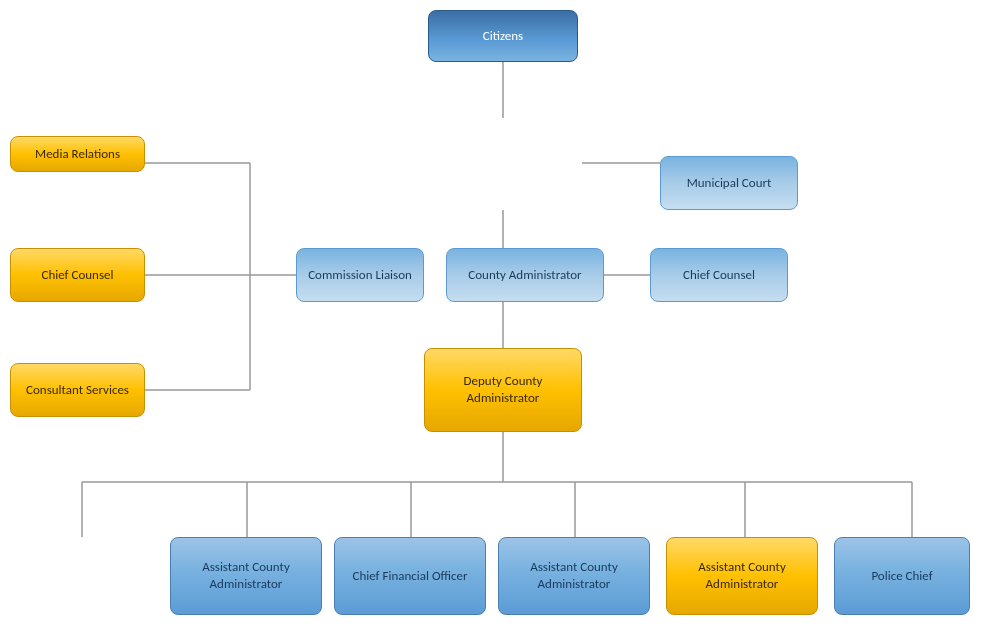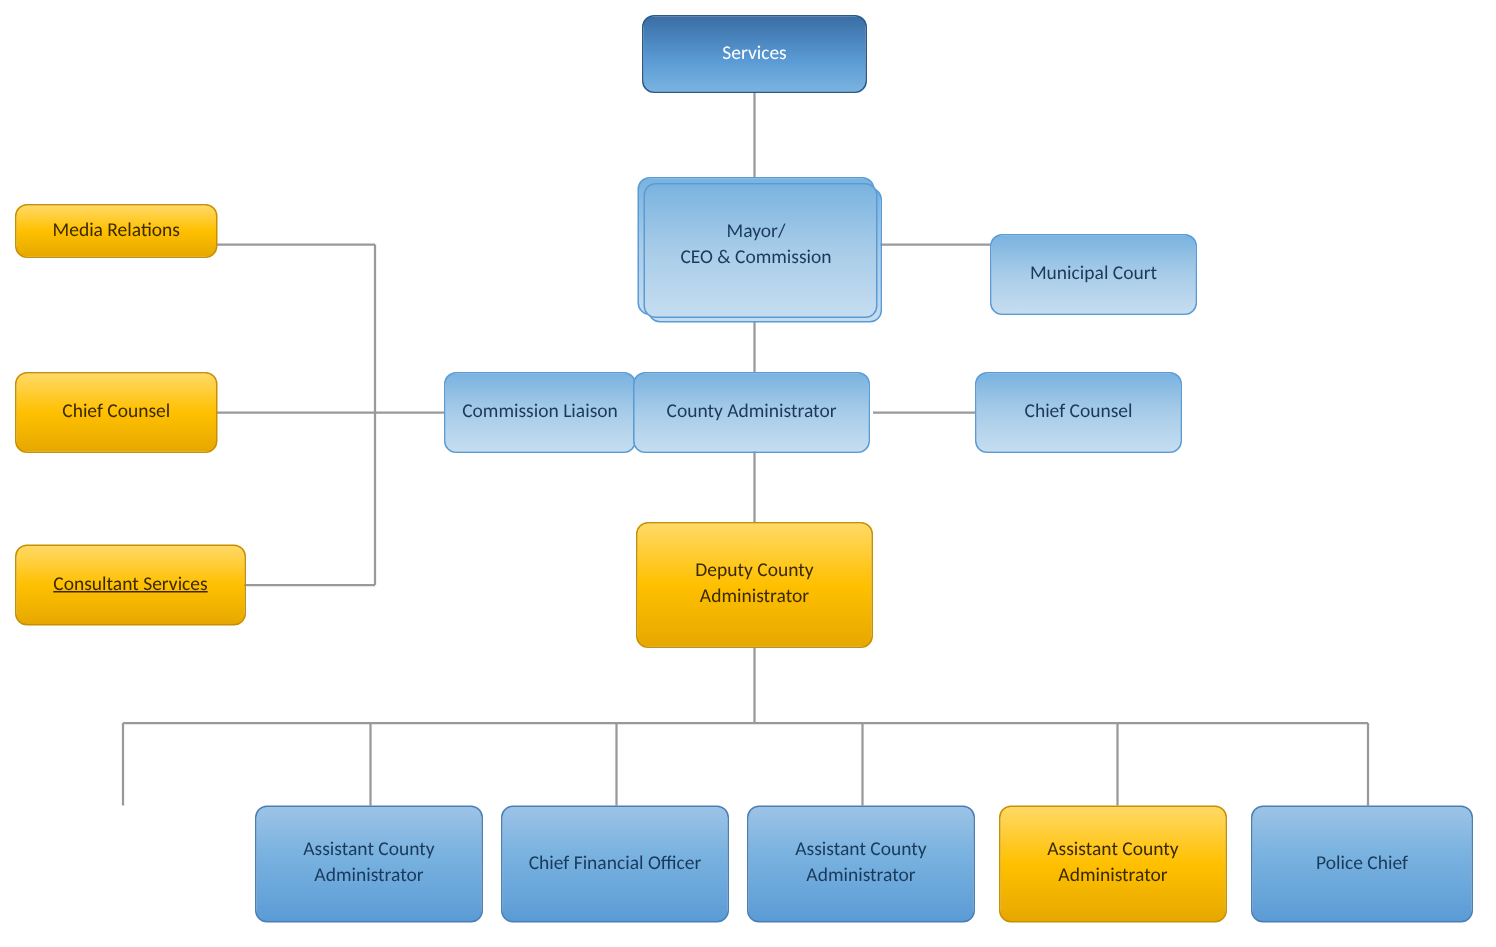--- a/index.html
+++ b/index.html
@@ -141,49 +141,45 @@
 
     <line x1="82" y1="482" x2="82" y2="537" stroke="#999" stroke-width="1.5"></line>
     <line x1="247" y1="482" x2="247" y2="537" stroke="#999" stroke-width="1.5"></line>
     <line x1="411" y1="482" x2="411" y2="537" stroke="#999" stroke-width="1.5"></line>
     <line x1="575" y1="482" x2="575" y2="537" stroke="#999" stroke-width="1.5"></line>
     <line x1="745" y1="482" x2="745" y2="537" stroke="#999" stroke-width="1.5"></line>
     <line x1="912" y1="482" x2="912" y2="537" stroke="#999" stroke-width="1.5"></line>
   </svg>
 
   <div class="node node-blue-dark" style="left:428px; top:10px; width:150px; height:52px;">
-    <span>Services</span>
-  </div>
-
-  <div class="node node-mayor" style="left:425px; top:118px; width:158px; height:92px; z-index:1;">
-    <span style="white-space:pre-line;">Mayor/
-CEO &amp; Commission</span>
-  </div>
+    <span>Citizens</span>
+  </div>
+
 
   <div class="node node-blue-light" style="left:660px; top:136px; width:138px; height:54px;margin-top:20px;">
     <span>Municipal Court</span>
   </div>
 
   <div class="node node-yellow" style="left:10px; top:136px; width:135px; height:36px;">
     <span>Media Relations</span>
   </div>
 
   <div class="node node-yellow" style="left:10px; top:248px; width:135px; height:54px;">
     <span>Chief Counsel</span>
   </div>
 
-  <div class="node node-yellow" style="left:10px; top:363px; width:154px; height:54px;text-decoration:underline;">
+  <div class="node node-yellow" style="left:10px; top:363px; width:135px; height:54px;">
     <span>Consultant Services</span>
   </div>
 
   <div class="node node-blue-light" style="left:296px; top:248px; width:128px; height:54px;">
     <span>Commission Liaison</span>
   </div>
 
-  <div class="node node-blue-light" style="left:422px; top:248px; width:158px; height:54px;">
+  <div class="node node-blue-light" style="left:446px; top:248px; width:158px; height:54px;">
     <span>County Administrator</span>
   </div>
 
   <div class="node node-blue-light" style="left:650px; top:248px; width:138px; height:54px;">
     <span>Chief Counsel</span>
   </div>
 
   <div class="node node-yellow" style="left:424px; top:348px; width:158px; height:84px;text-align:center;">
     <span style="white-space:pre-line;">Deputy County
 Administrator</span>
@@ -202,17 +198,17 @@
   <div class="node node-blue-gray" style="left:498px; top:537px; width:152px; height:78px;">
     <span style="white-space:pre-line;">Assistant County
 Administrator</span>
   </div>
 
   <div class="node node-orange" style="left:666px; top:537px; width:152px; height:78px;">
     <span style="white-space:pre-line;">Assistant County
 Administrator</span>
   </div>
 
-  <div class="node node-blue-gray" style="left:834px; top:537px; width:148px; height:78px;">
+  <div class="node node-blue-gray" style="left:834px; top:537px; width:136px; height:78px;">
     <span>Police Chief</span>
   </div>
 
 </div>
 
 </body></html>

